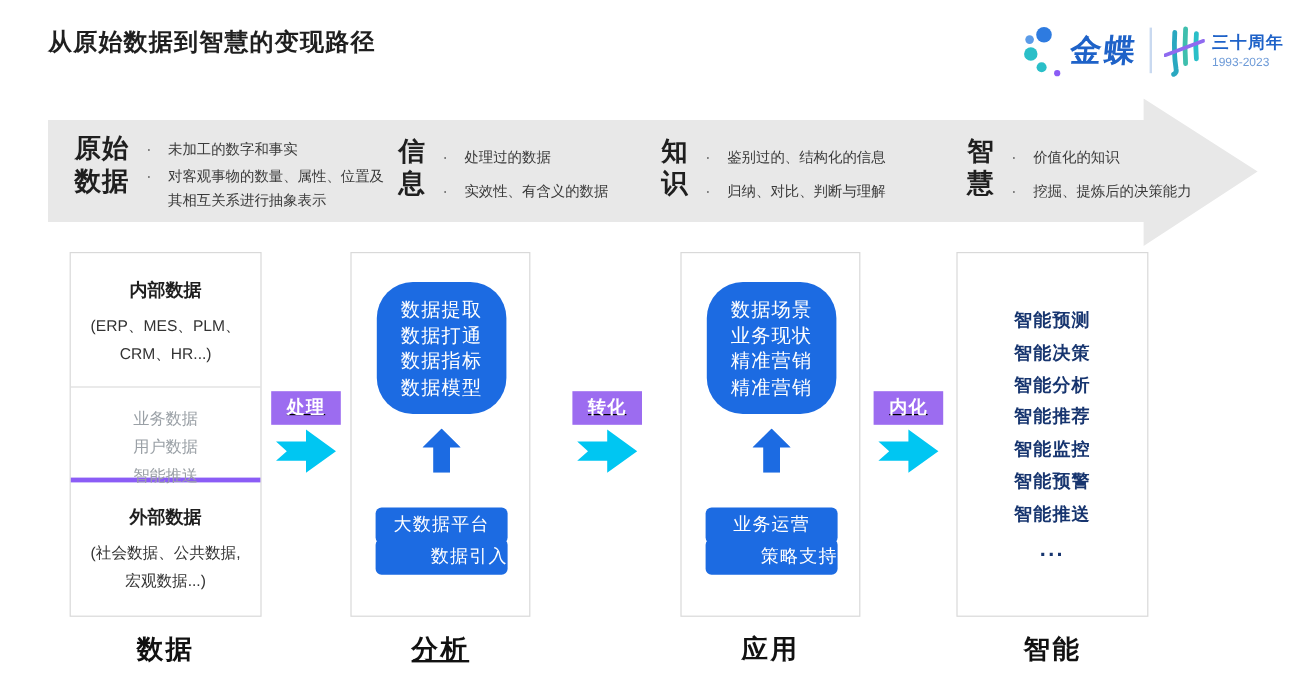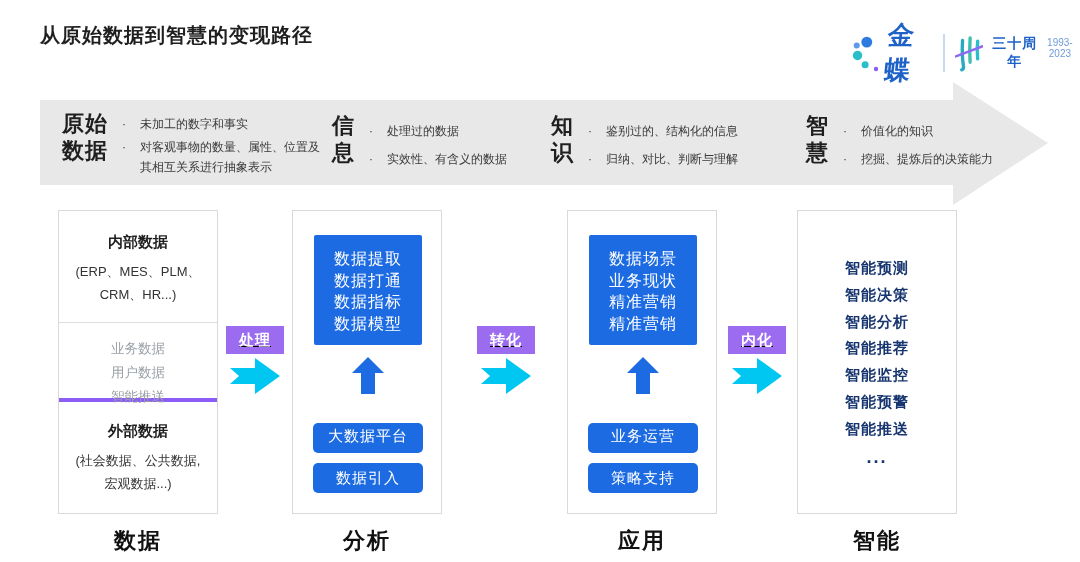--- a/index.html
+++ b/index.html
@@ -5,21 +5,21 @@
   * { margin:0; padding:0; box-sizing:border-box; }
   body { background:#fff; font-family:"Liberation Sans","DejaVu Sans",sans-serif; }
   .canvas { position:relative; width:1080px; height:562px; background:#fff; overflow:hidden; }
 
   .title { position:absolute; left:40px; top:22px; font-size:20px; font-weight:800; color:#1f1f1f; letter-spacing:1px;text-align:right; }
 
   
   .logo { position:absolute; left:850px; top:18px; display:flex; align-items:center; }
   .logo-brand { font-size:26px; font-weight:800; color:#1E62C8; transform:skewX(-6deg); margin-left:6px; letter-spacing:2px; }
   .logo-divider { width:2px; height:38px; background:#C9D9F0; margin:0 10px; }
-  .logo-anniv { display:flex; flex-direction:row; justify-content:center; margin-left:6px;text-align:center; }
+  .logo-anniv { display:flex; flex-direction:column; justify-content:center; margin-left:6px; }
   .logo-anniv .a1 { font-size:14px; font-weight:800; color:#1E62C8; letter-spacing:1px; }
   .logo-anniv .a2 { font-size:10px; color:#6E9BD8; margin-top:2px; }
 
   
   .banner-svg { position:absolute; left:40px; top:82px; }
   .stage { position:absolute; display:flex; }
   .stage-label { font-size:22px; font-weight:800; color:#1f1f1f; line-height:27px; letter-spacing:1px; }
   .stage-points { list-style:none; margin-left:14px; }
   .stage-points li { display:flex; font-size:12px; color:#3a3a3a; line-height:20px; margin-bottom:3px; }
   .stage-points .dot { margin-right:14px; color:#3a3a3a; }
@@ -32,40 +32,40 @@
   .col-intel { left:797px; width:160px; }
 
   .sec { text-align:center; }
   .sec1 { height:112px; border-bottom:1px solid #DDDDDD; padding-top:22px; }
   .sec2 { height:79px; border-bottom:4px solid #8b5cf6; padding-top:14px; }
   .sec3 { padding-top:20px; }
   .sec-title { font-size:15px; font-weight:700; color:#1f1f1f; margin-bottom:8px; }
   .sec-line { font-size:13px; color:#333; line-height:23px; }
   .sec-gray { font-size:13.5px; color:#9aa0a6; line-height:24px; }
 
-  .corebox { position:absolute; left:21px; top:24px; width:108px; height:110px; background:#1C6BE2; border-radius:2px; color:#fff; text-align:center; padding-top:13px; }
+  .corebox { position:absolute; left:21px; top:24px; width:108px; height:110px; background:#1C6BE2; border-radius:30px; color:#fff; text-align:center; padding-top:13px; }
   .corebox div { font-size:16px; line-height:21.5px; letter-spacing:1px; }
   .uparrow { position:absolute; left:59px; top:146px; }
   .btn { position:absolute; left:20px; width:110px; height:30px; background:#1C6BE2; border-radius:5px; color:#fff; font-size:15px; text-align:center; line-height:30px; letter-spacing:1px; }
-  .btn1 { top:212px;font-family:Liberation Mono, monospace; }
-  .btn2 { top:252px; }
+  .btn1 { top:212px; }
+  .btn2 { top:238px;text-align:right; }
 
   .intel-list { padding-top:44px; text-align:center; }
   .intel-list div { font-size:15px; font-weight:800; color:#17356F; line-height:26.8px; letter-spacing:1px; }
   .intel-more { font-size:18px; font-weight:800; color:#17356F; text-align:center; margin-top:4px; letter-spacing:2px; }
 
   
   .connector { position:absolute; top:326px; width:58px; text-align:center;text-decoration:underline; }
   .conn-label { display:block; height:28px; background:#9C6CF0; color:#fff; font-size:15px; font-weight:700; line-height:28px; letter-spacing:1px; }
   .conn-arrow { margin-top:3px; }
   .conn1 { left:226px; } .conn2 { left:477px; } .conn3 { left:728px; }
 
   
   .footer-label { position:absolute; top:526px; font-size:22px; font-weight:800; color:#111; text-align:center; letter-spacing:2px; }
-  .f1 { left:58px; width:160px; } .f2 { left:292px; width:150px; }
+  .f1 { left:58px; width:160px; } .f2 { left:292px; width:150px;text-decoration:underline; }
   .f3 { left:567px; width:150px; } .f4 { left:797px; width:160px; }
 </style>
 </head>
 <body>
 
 <div class="canvas">
 
   <div class="title">从原始数据到智慧的变现路径</div>
 
   <div class="logo">

